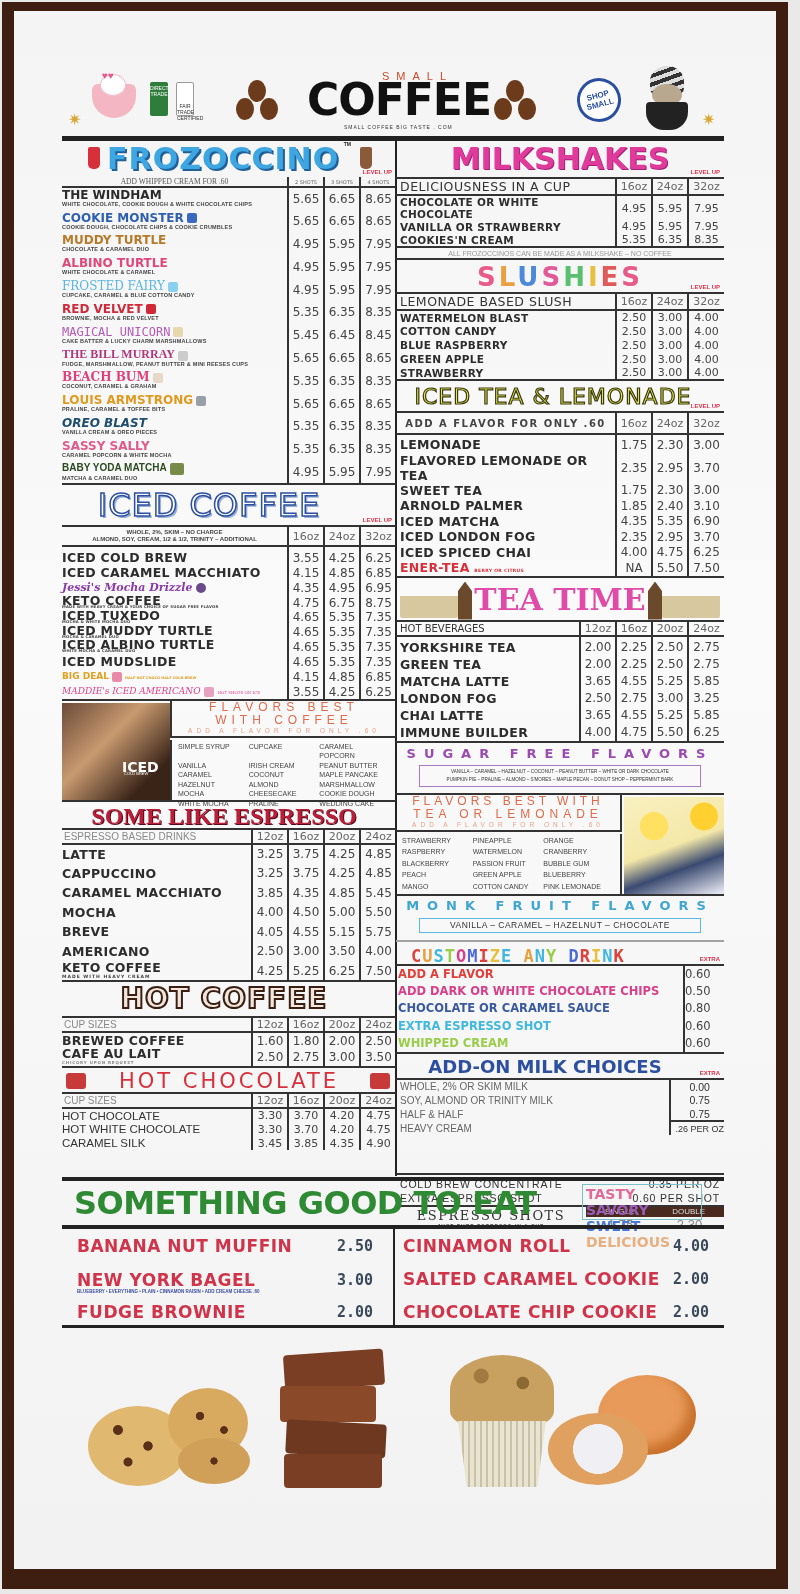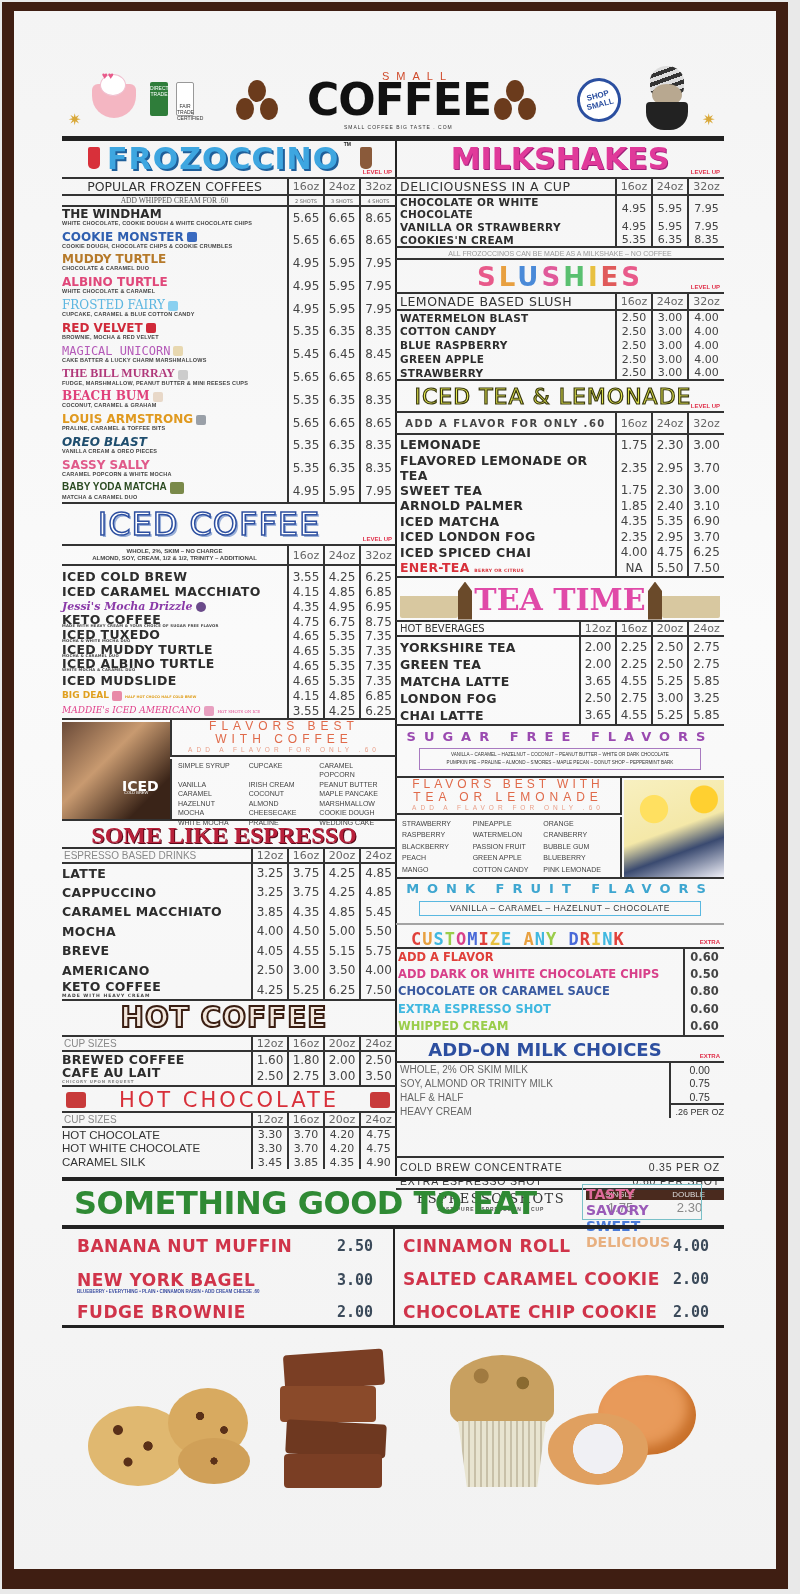--- a/index.html
+++ b/index.html
@@ -37,21 +37,21 @@
   .item td { vertical-align: middle; }
   .rowbig td.n { font-family: "DejaVu Sans", sans-serif; font-weight: bold; font-size: 12.5px; letter-spacing: .3px; color: #2d2d2d; }
   .sm { font-size: 11px; }
   .icon-sq { display: inline-block; width: 10px; height: 10px; border-radius: 2px; vertical-align: middle; margin-left: 3px; }
   .photo { position: absolute; }
   .flv-grid { display: grid; grid-template-columns: repeat(3, 1fr); font-size: 7px; color: #444; line-height: 9.5px; padding: 2px 6px; }
   .flv-title { text-align: center; color: #e06a4a; letter-spacing: 5px; font-size: 12px; line-height: 13px; }
   .flv-sub { text-align: center; color: #e9a08a; letter-spacing: 4px; font-size: 6.5px; }
   .boxed { border: 1.5px solid; margin: 2px auto; text-align: center; }
   .cust td { font-family: "DejaVu Sans", sans-serif; font-weight: bold; font-size: 11.5px; height: 17.5px; }
-  .cust td.v { border-left: 2px solid #333; text-align: center; color: #444; font-weight: bold; width: 40px; }
+  .cust td.v { border-left: 2px solid #333; color: #444; font-weight: normal; width: 40px; }
   .milk td { font-size: 10px; color: #666; height: 14px; padding-left: 4px; }
   .milk td.v { text-align: center; border-left: 2px solid #333; width: 40px; color: #333; font-size: 10.5px; }
   .food-row { display: flex; justify-content: space-between; align-items: center; height: 33px; }
   .food-name { font-family: "DejaVu Sans", sans-serif; font-weight: bold; font-size: 17px; color: #d0344a; letter-spacing: .5px; }
   .food-price { font-family: "DejaVu Sans Mono", monospace; font-weight: bold; font-size: 15px; color: #3b4a5a; }
   .bagel-sub { font-size: 4.5px; font-weight: bold; color: #3b4da0; margin-top: -4px; }
   .food-pic { position: absolute; }
 </style>
 </head>
 <body>
@@ -99,26 +99,20 @@
 
   <div class="sec-title" style="height:36px;">
     <span style="position:absolute;left:26px;top:6px;width:12px;height:22px;background:#d8303a;border-radius:2px 2px 5px 5px;"></span>
     <span style="font-family:'DejaVu Sans',sans-serif;font-size:30px;line-height:36px;color:#3ea6e0;letter-spacing:1px;text-shadow:2px 2px 0 #1f5f9a;">FROZOCCINO</span>
     <span style="font-size:5px;vertical-align:top;">TM</span>
     <span style="position:absolute;right:24px;top:6px;width:12px;height:22px;background:#8a5a3a;border-radius:2px 2px 5px 5px;"></span>
     <span class="levelup">LEVEL UP</span>
   </div>
   <table class="ptable">
     <tbody>
-        <tr class="hdrrow" style="height:15px;">
-      <td style="font-family:'DejaVu Sans',sans-serif;font-size:12.5px;text-align:center;color:#333;">POPULAR FROZEN COFFEES</td>
-      <td class="sz">16oz</td>
-      <td class="sz">24oz</td>
-      <td class="sz">32oz</td>
-    </tr>
     <tr style="height:10px;border-bottom:2px solid #333;">
       <td style="font-family:'Liberation Serif',serif;font-size:7.5px;text-align:center;color:#555;">ADD WHIPPED CREAM FOR .60</td>
       <td class="sz" style="font-size:5px;">2 SHOTS</td>
       <td class="sz" style="font-size:5px;">3 SHOTS</td>
       <td class="sz" style="font-size:5px;">4 SHOTS</td>
     </tr>
 
     <tr class="item" style="height:22.8px;">
           <td>
             <div class="iname" style="color:#2b2b2b;font-family:'DejaVu Sans',sans-serif;font-weight:900;">THE WINDHAM</div>
@@ -708,20 +702,27 @@
           <td class="p">3.00</td>
           <td class="p">3.25</td>
         </tr>
     <tr class="item rowbig" style="height:17px;">
           <td class="n" style="padding-left:4px;">CHAI LATTE</td>
           <td class="p">3.65</td>
           <td class="p">4.55</td>
           <td class="p">5.25</td>
           <td class="p">5.85</td>
         </tr>
+    <tr class="item rowbig" style="height:17px;">
+          <td class="n" style="padding-left:4px;">IMMUNE BUILDER</td>
+          <td class="p">4.00</td>
+          <td class="p">4.75</td>
+          <td class="p">5.50</td>
+          <td class="p">6.25</td>
+        </tr>
   </tbody>
     </table>
 
   <div style="height:52px;border-top:2px solid #333;text-align:center;">
     <div style="font-family:'DejaVu Sans',sans-serif;font-weight:bold;font-size:13px;letter-spacing:8px;color:#9a4ab0;line-height:18px;padding-top:2px;">SUGAR FREE FLAVORS</div>
     <div class="boxed" style="border-color:#a87ac0;width:282px;padding:2px 0;">
       <div style="font-size:4.6px;color:#333;line-height:8px;">VANILLA – CARAMEL – HAZELNUT – COCONUT – PEANUT BUTTER – WHITE OR DARK CHOCOLATE</div>
       <div style="font-size:4.6px;color:#333;line-height:8px;">PUMPKIN PIE – PRALINE – ALMOND – S'MORES – MAPLE PECAN – DONUT SHOP – PEPPERMINT BARK</div>
     </div>
   </div>

